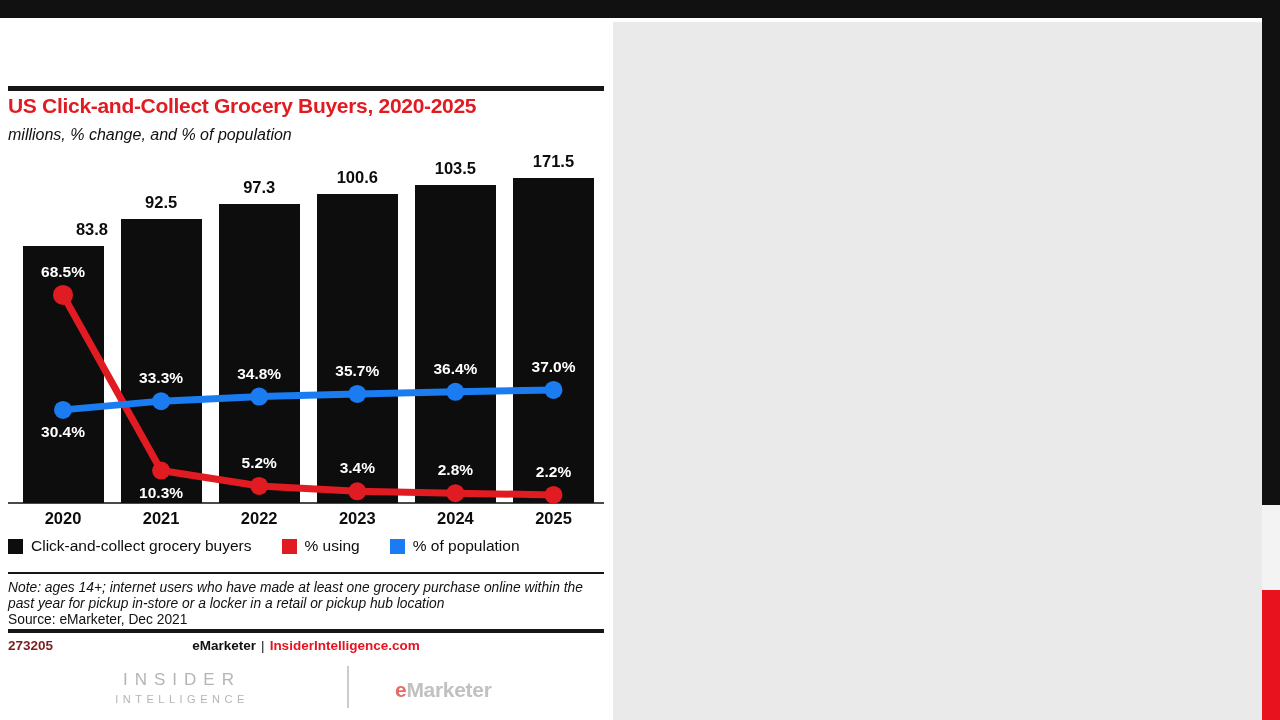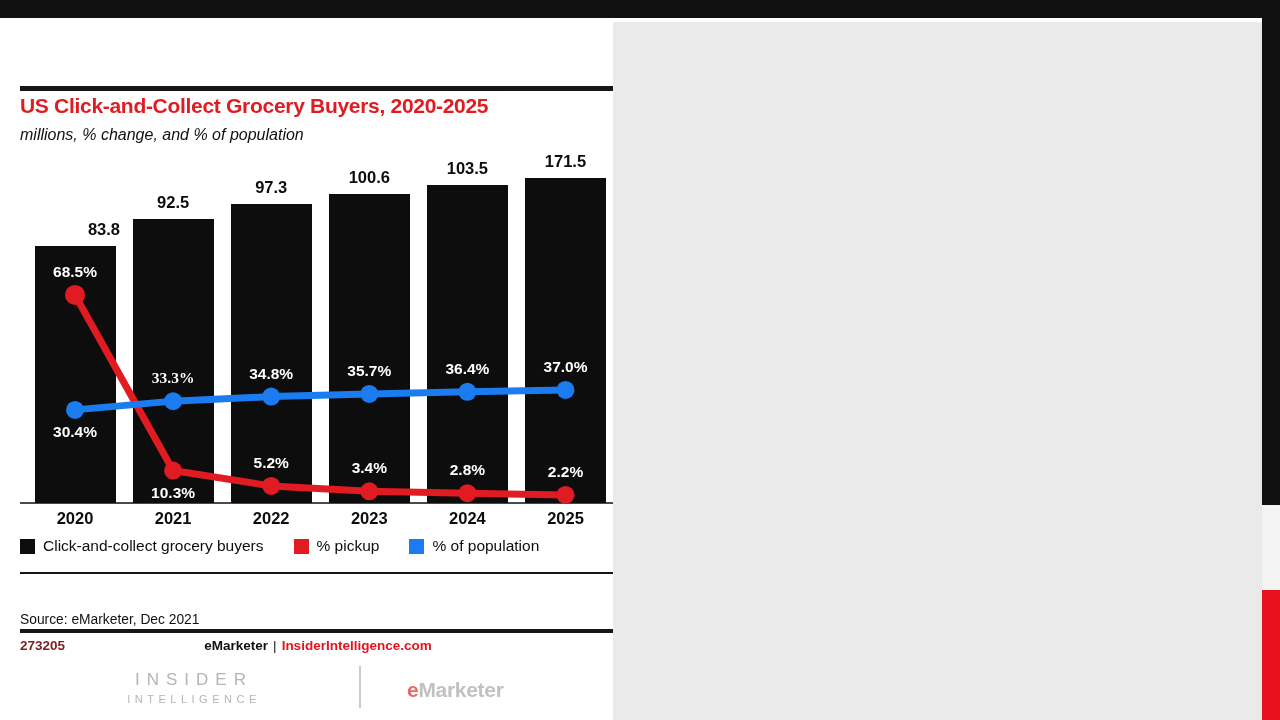--- a/index.html
+++ b/index.html
@@ -1,21 +1,21 @@
 <!DOCTYPE html>
 <html><head>
 <meta charset="utf-8">
 <style>
   * { margin:0; padding:0; box-sizing:border-box; }
   html,body { width:1280px; height:720px; overflow:hidden; }
   body { position:relative; background:#ffffff; font-family:"Liberation Sans", sans-serif; }
 
   
   .top-bar { position:absolute; left:0; top:0; width:1280px; height:18px; background:#111111; z-index:30; }
-  .left-panel { position:absolute; left:12px; top:0; width:612px; height:692px; background:#ffffff; z-index:5; }
+  .left-panel { position:absolute; left:0; top:0; width:612px; height:692px; background:#ffffff; z-index:5; }
   .right-panel { position:absolute; left:613px; top:22px; width:649px; height:698px; background:#eaeaea; z-index:5; }
   .edge-strip { position:absolute; left:1262px; width:18px; z-index:6; }
   .edge-black { top:0; height:505px; background:#111111; z-index:31; }
   .edge-light { top:505px; height:85px; background:#f3f3f3; }
   .edge-red { top:590px; height:130px; background:#e8121e; }
 
   
   .rule { position:absolute; left:8px; width:596px; background:#161616; }
   .rule-thick-top { top:86px; height:5px; }
   .rule-thin-2 { top:572px; height:2px; }
@@ -106,43 +106,44 @@
       <div class="bar" style="left: 513px; top: 178.194px; width: 81px; height: 324.806px; background: rgb(13, 13, 13);"></div>
       <div class="bar-label" style="left: 508.5px; top: 152.194px;">171.5</div>
       <div class="year-label" style="left: 508.5px;">2025</div>
       <div class="pct-label" style="left: 15px; top: 262.935px;">68.5%</div>
       <div class="pct-label" style="left: 113.1px; top: 483.525px;">10.3%</div>
       <div class="pct-label" style="left: 211.2px; top: 453.912px;">5.2%</div>
       <div class="pct-label" style="left: 309.3px; top: 459.342px;">3.4%</div>
       <div class="pct-label" style="left: 407.4px; top: 461.152px;">2.8%</div>
       <div class="pct-label" style="left: 505.5px; top: 462.963px;">2.2%</div>
       <div class="pct-label" style="left: 15px; top: 422.883px;">30.4%</div>
-      <div class="pct-label" style="left: 113.1px; top: 369.134px; font-family: Liberation Serif, serif;">33.3%</div>
+      <div class="pct-label" style="left: 113.1px; top: 369.134px;">33.3%</div>
       <div class="pct-label" style="left: 211.2px; top: 364.608px;">34.8%</div>
       <div class="pct-label" style="left: 309.3px; top: 361.893px;">35.7%</div>
       <div class="pct-label" style="left: 407.4px; top: 359.781px;">36.4%</div>
       <div class="pct-label" style="left: 505.5px; top: 357.971px; text-align: center;">37.0%</div>
     </div>
 
   <div class="legend" id="legend">
       <div class="legend-item">
         <span class="legend-swatch" style="background: rgb(13, 13, 13);"></span>
         <span class="legend-label">Click-and-collect grocery buyers</span>
       </div>
       <div class="legend-item">
         <span class="legend-swatch" style="background: rgb(225, 27, 34);"></span>
-        <span class="legend-label">% pickup</span>
+        <span class="legend-label">% using</span>
       </div>
       <div class="legend-item">
         <span class="legend-swatch" style="background: rgb(26, 124, 240);"></span>
         <span class="legend-label">% of population</span>
       </div>
     </div>
 
   <div class="rule rule-thin-2"></div>
+  <div class="chart-note">Note: ages 14+; internet users who have made at least one grocery purchase online within the past year for pickup in-store or a locker in a retail or pickup hub location</div>
   <div class="chart-source">Source: eMarketer, Dec 2021</div>
   <div class="rule rule-thick-bottom"></div>
 
   <div class="chart-id">273205</div>
   <div class="chart-footer">
     <span class="brand">eMarketer</span><span class="sep">|</span><span class="site">InsiderIntelligence.com</span>
   </div>
 
   <div class="logo-insider">
     <div class="l1">INSIDER</div>

